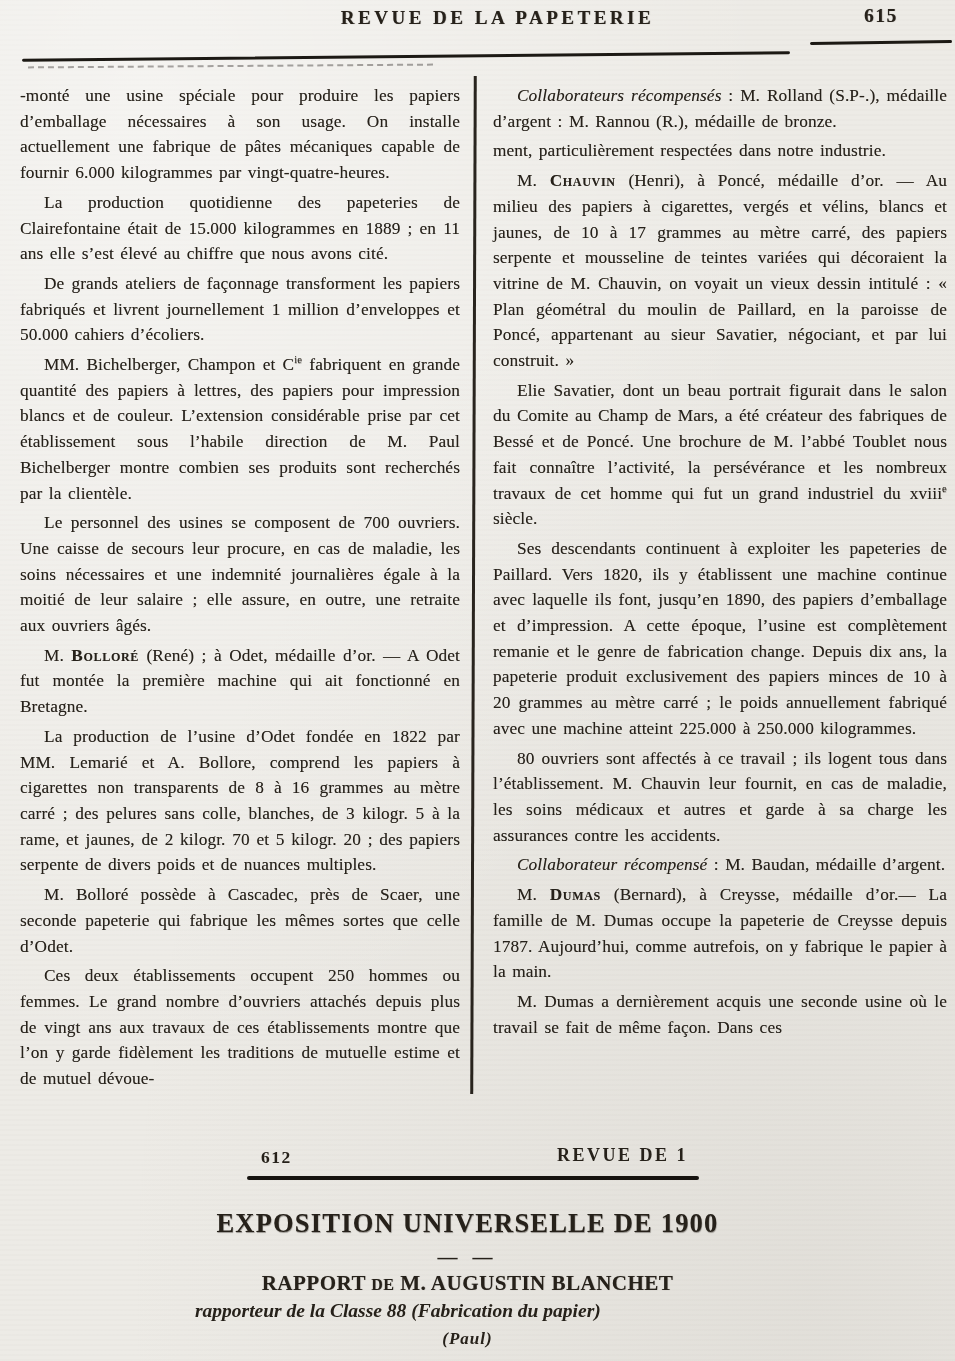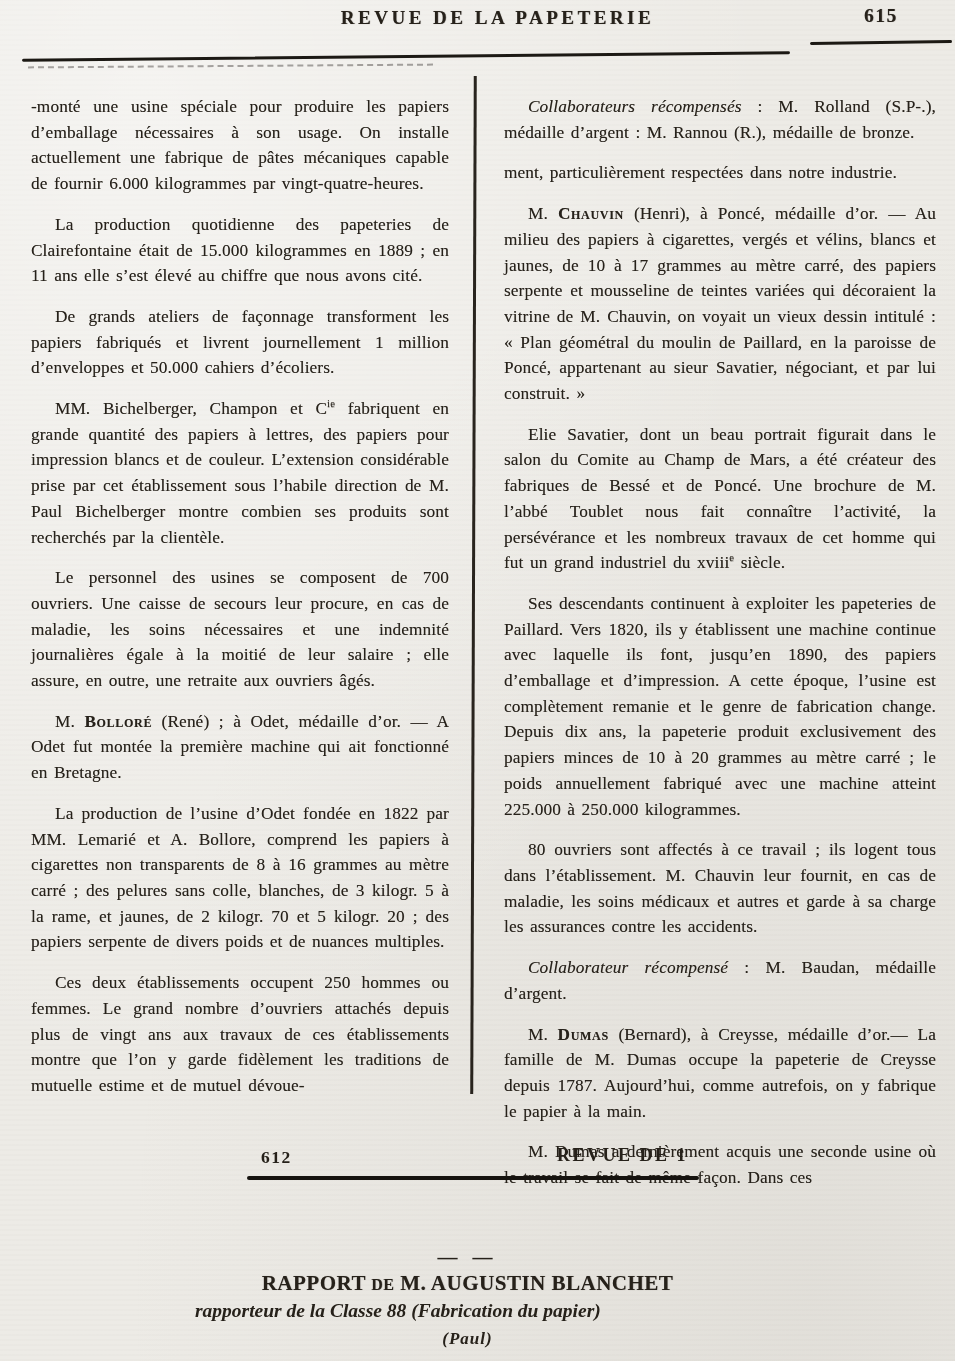--- a/index.html
+++ b/index.html
@@ -26,21 +26,21 @@
   .rule-a{position:absolute;left:22px;top:55px;width:768px;height:3px;background:#1c1914;border-radius:2px;transform:rotate(-0.55deg);}
   .rule-b{position:absolute;left:810px;top:41px;width:142px;height:3px;background:#1c1914;border-radius:2px;transform:rotate(-0.9deg);}
   .rule-remnant{position:absolute;left:28px;top:65px;width:405px;height:0;border-top:2px dashed rgba(35,30,25,0.38);transform:rotate(-0.4deg);}
   .col{
     position:absolute;top:79px;text-align:justify;
     font-size:17.2px;line-height:25.7px;word-spacing:2px;letter-spacing:0.15px;
     text-shadow:0.25px 0.3px 0.55px rgba(35,30,22,0.38);
   }
   .col.left{left:16px;width:448px;}
   .col.right{left:489px;width:462px;}
-  .col p{margin:15px;}
+  .col p{margin:4px;}
   .col p.ind{text-indent:24px;}
   .divider{position:absolute;left:472px;top:76px;width:2.5px;height:1018px;background:#29241e;transform:rotate(0.2deg);}
   .sc{font-variant:small-caps;letter-spacing:0.7px;font-weight:bold;}
   .it{font-style:italic;}
   .sup{font-size:0.62em;vertical-align:super;line-height:0;}
   
   .bottom{position:absolute;left:195px;top:1140px;width:545px;height:221px;}
   .b-num{position:absolute;left:66px;top:7px;font-size:17.5px;font-weight:bold;letter-spacing:1.5px;}
   .b-journal{position:absolute;left:362px;top:5px;font-size:18px;font-weight:bold;letter-spacing:2.5px;white-space:nowrap;}
   .b-rule{position:absolute;left:52px;top:36px;width:452px;height:3.5px;background:#16130f;border-radius:2px;}
@@ -64,36 +64,38 @@
 <div class="divider"></div>
 
 <div class="col left">
   <p class="para"><span>-monté une usine spéciale pour produire les papiers d’emballage nécessaires à son usage. On installe actuellement une fabrique de pâtes mécaniques capable de fournir 6.000 kilogrammes par vingt-quatre-heures.</span></p>
   <p class="para ind"><span>La production quotidienne des papeteries de Clairefontaine était de 15.000 kilogrammes en 1889 ; en 11 ans elle s’est élevé au chiffre que nous avons cité.</span></p>
   <p class="para ind"><span>De grands ateliers de façonnage transforment les papiers fabriqués et livrent journellement 1 million d’enveloppes et 50.000 cahiers d’écoliers.</span></p>
   <p class="para ind"><span>MM. Bichelberger, Champon et C</span><span class="sup">ie</span><span> fabriquent en grande quantité des papiers à lettres, des papiers pour impression blancs et de couleur. L’extension considérable prise par cet établissement sous l’habile direction de M. Paul Bichelberger montre combien ses produits sont recherchés par la clientèle.</span></p>
   <p class="para ind"><span>Le personnel des usines se composent de 700 ouvriers. Une caisse de secours leur procure, en cas de maladie, les soins nécessaires et une indemnité journalières égale à la moitié de leur salaire ; elle assure, en outre, une retraite aux ouvriers âgés.</span></p>
   <p class="para ind"><span>M. </span><span class="sc">Bolloré</span><span> (René) ; à Odet, médaille d’or. — A Odet fut montée la première machine qui ait fonctionné en Bretagne.</span></p>
   <p class="para ind"><span>La production de l’usine d’Odet fondée en 1822 par MM. Lemarié et A. Bollore, comprend les papiers à cigarettes non transparents de 8 à 16 grammes au mètre carré ; des pelures sans colle, blanches, de 3 kilogr. 5 à la rame, et jaunes, de 2 kilogr. 70 et 5 kilogr. 20 ; des papiers serpente de divers poids et de nuances multiples.</span></p>
+  <p class="para ind"><span>M. Bolloré possède à Cascadec, près de Scaer, une seconde papeterie qui fabrique les mêmes sortes que celle d’Odet.</span></p>
   <p class="para ind"><span>Ces deux établissements occupent 250 hommes ou femmes. Le grand nombre d’ouvriers attachés depuis plus de vingt ans aux travaux de ces établissements montre que l’on y garde fidèlement les traditions de mutuelle estime et de mutuel dévoue-</span></p>
 </div>
 
 <div class="col right">
   <p class="para ind"><span class="it">Collaborateurs récompensés</span><span> : M. Rolland (S.P-.), médaille d’argent : M. Rannou (R.), médaille de bronze.</span></p>
   <p class="para"><span>ment, particulièrement respectées dans notre industrie.</span></p>
   <p class="para ind"><span>M. </span><span class="sc">Chauvin</span><span> (Henri), à Poncé, médaille d’or. — Au milieu des papiers à cigarettes, vergés et vélins, blancs et jaunes, de 10 à 17 grammes au mètre carré, des papiers serpente et mousseline de teintes variées qui décoraient la vitrine de M. Chauvin, on voyait un vieux dessin intitulé : « Plan géométral du moulin de Paillard, en la paroisse de Poncé, appartenant au sieur Savatier, négociant, et par lui construit. »</span></p>
   <p class="para ind"><span>Elie Savatier, dont un beau portrait figurait dans le salon du Comite au Champ de Mars, a été créateur des fabriques de Bessé et de Poncé. Une brochure de M. l’abbé Toublet nous fait connaître l’activité, la persévérance et les nombreux travaux de cet homme qui fut un grand industriel du xviii</span><span class="sup">e</span><span> siècle.</span></p>
   <p class="para ind"><span>Ses descendants continuent à exploiter les papeteries de Paillard. Vers 1820, ils y établissent une machine continue avec laquelle ils font, jusqu’en 1890, des papiers d’emballage et d’impression. A cette époque, l’usine est complètement remanie et le genre de fabrication change. Depuis dix ans, la papeterie produit exclusivement des papiers minces de 10 à 20 grammes au mètre carré ; le poids annuellement fabriqué avec une machine atteint 225.000 à 250.000 kilogrammes.</span></p>
   <p class="para ind"><span>80 ouvriers sont affectés à ce travail ; ils logent tous dans l’établissement. M. Chauvin leur fournit, en cas de maladie, les soins médicaux et autres et garde à sa charge les assurances contre les accidents.</span></p>
   <p class="para ind"><span class="it">Collaborateur récompensé</span><span> : M. Baudan, médaille d’argent.</span></p>
   <p class="para ind"><span>M. </span><span class="sc">Dumas</span><span> (Bernard), à Creysse, médaille d’or.— La famille de M. Dumas occupe la papeterie de Creysse depuis 1787. Aujourd’hui, comme autrefois, on y fabrique le papier à la main.</span></p>
   <p class="para ind"><span>M. Dumas a dernièrement acquis une seconde usine où le travail se fait de même façon. Dans ces</span></p>
 </div>
 
 <div class="bottom">
   <div class="b-num">612</div>
   <div class="b-journal">REVUE DE 1</div>
   <div class="b-rule"></div>
+  <div class="b-title">EXPOSITION UNIVERSELLE DE 1900</div>
   <div class="b-dashes">— —</div>
   <div class="b-report"><span>RAPPORT </span><span class="small">DE</span><span> M. AUGUSTIN BLANCHET</span></div>
   <div class="b-subtitle">rapporteur de la Classe 88 (Fabrication du papier)</div>
   <div class="b-suite">(Paul)</div>
 </div>
 
 </body></html>

